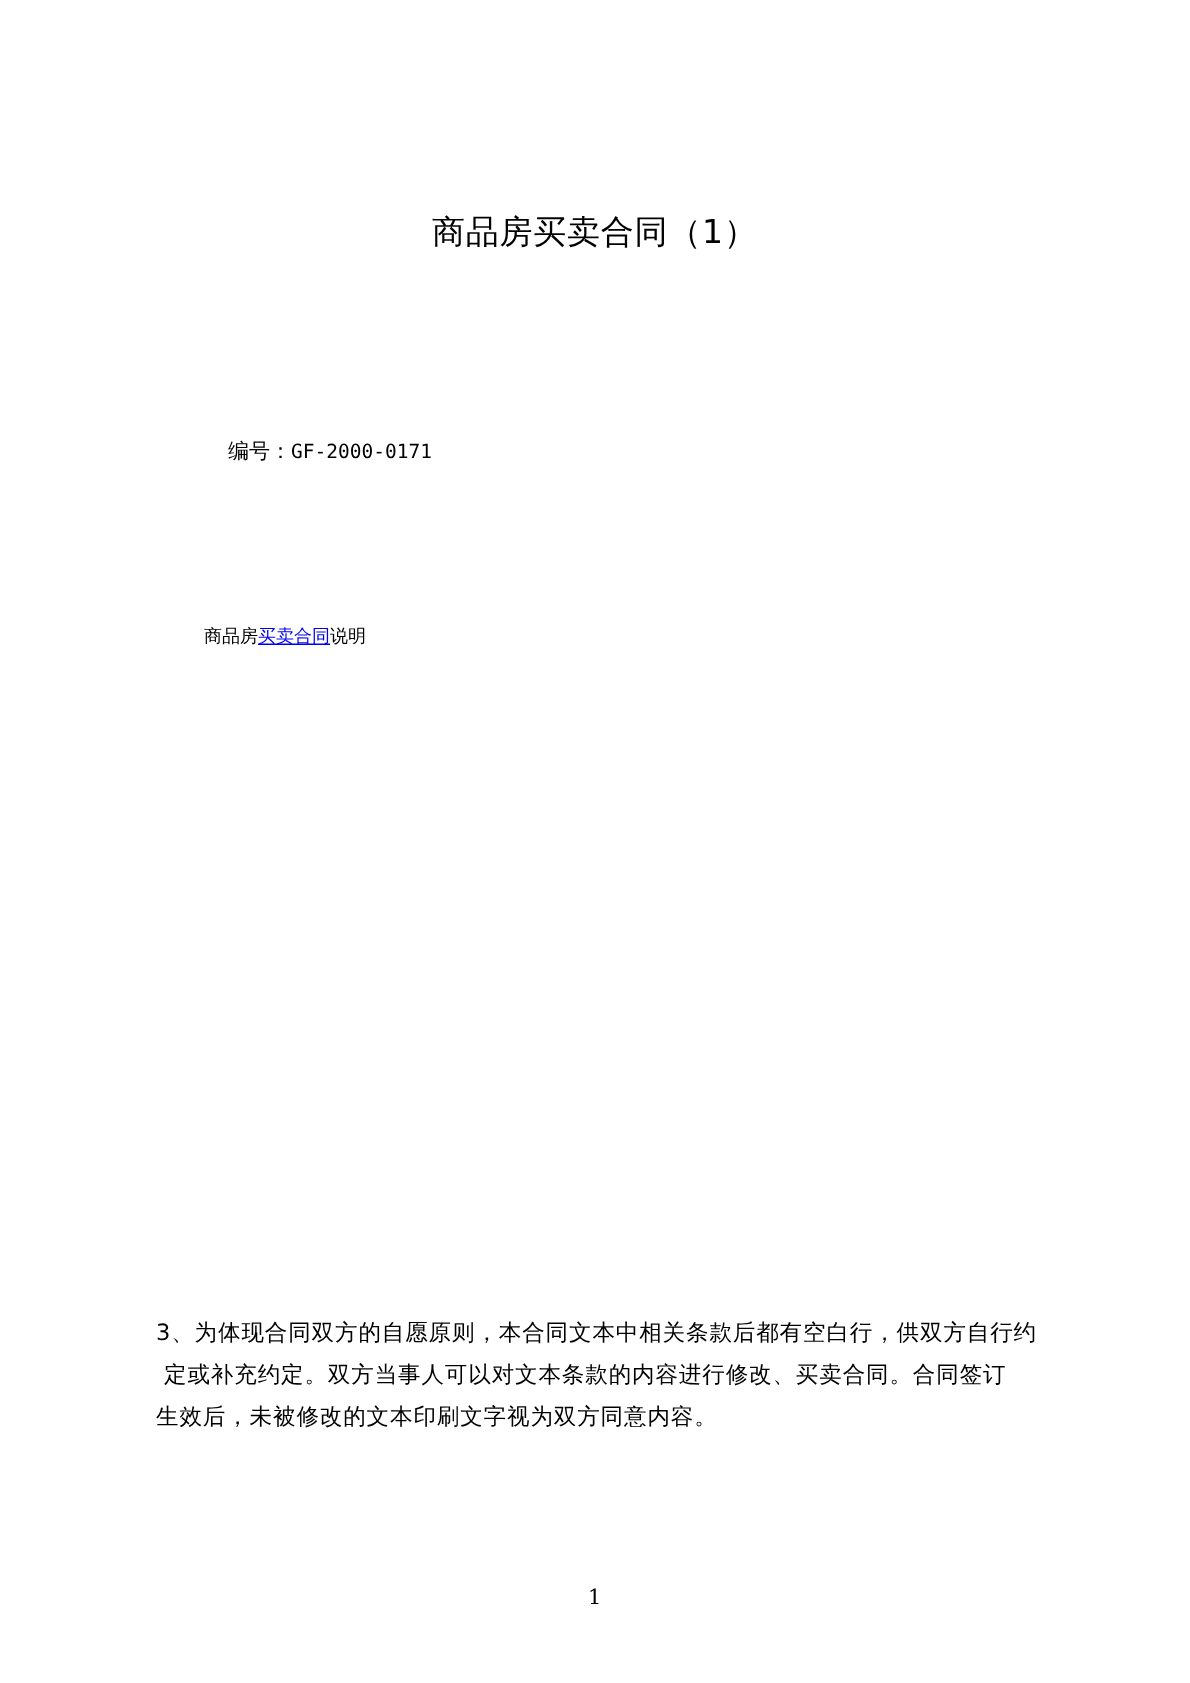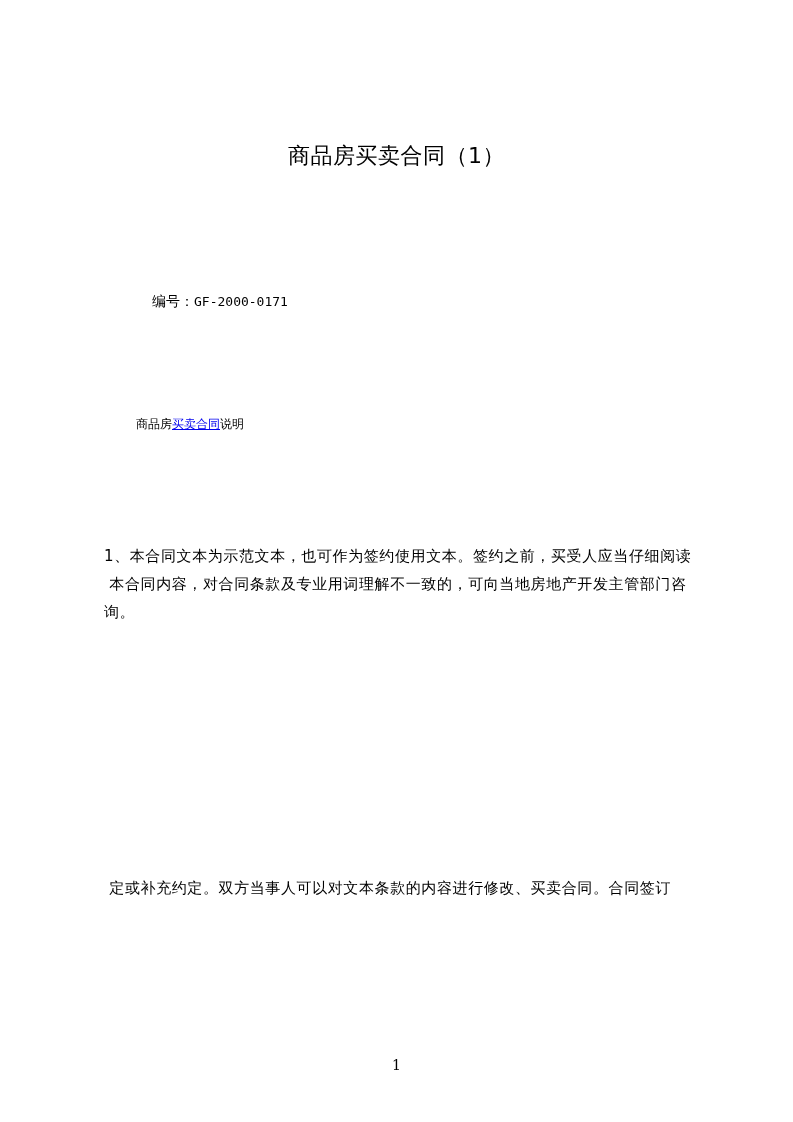--- a/index.html
+++ b/index.html
@@ -92,26 +92,23 @@
   <div class="title">商品房买卖合同（1）</div>
 
   <div class="doc-number">
     <span>编号：</span><span class="code">GF-2000-0171</span>
   </div>
 
   <div class="subtitle">
     <span>商品房</span><a href="#">买卖合同</a><span>说明</span>
   </div>
 
-  <div class="para p1">
-    <span class="line">1、本合同文本为示范文本，也可作为签约使用文本。签约之前，买受人应当仔细阅读</span>
-    <span class="line" style="white-space: pre;"> 本合同内容，对合同条款及专业用词理解不一致的，可向当地房地产开发主管部门咨</span>
-    <span class="line">询。</span>
-  </div>
 
 
   <div class="para p3">
+    <span class="line">3、为体现合同双方的自愿原则，本合同文本中相关条款后都有空白行，供双方自行约</span>
     <span class="line" style="white-space: pre;"> 定或补充约定。双方当事人可以对文本条款的内容进行修改、买卖合同。合同签订</span>
+    <span class="line">生效后，未被修改的文本印刷文字视为双方同意内容。</span>
   </div>
 
   <div class="page-number">1</div>
 
 </div>
 
 </body></html>

